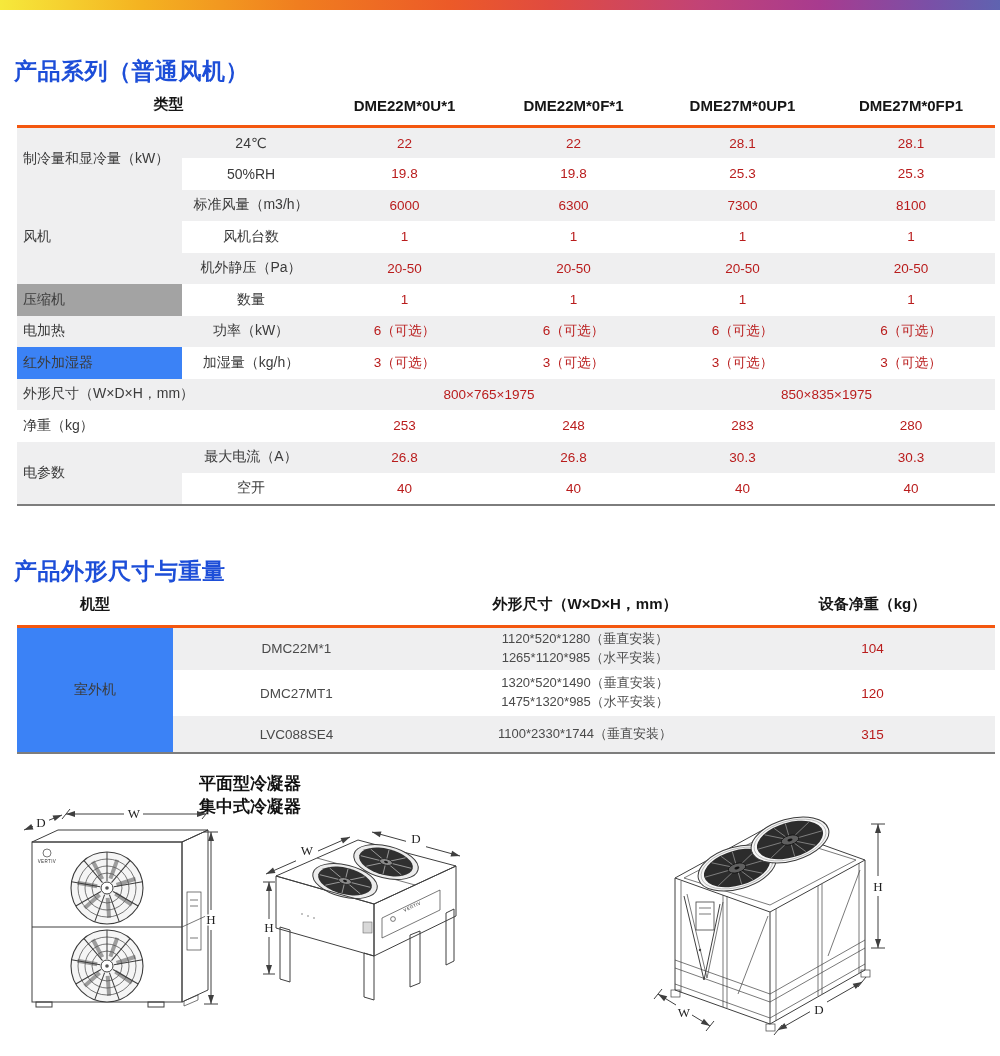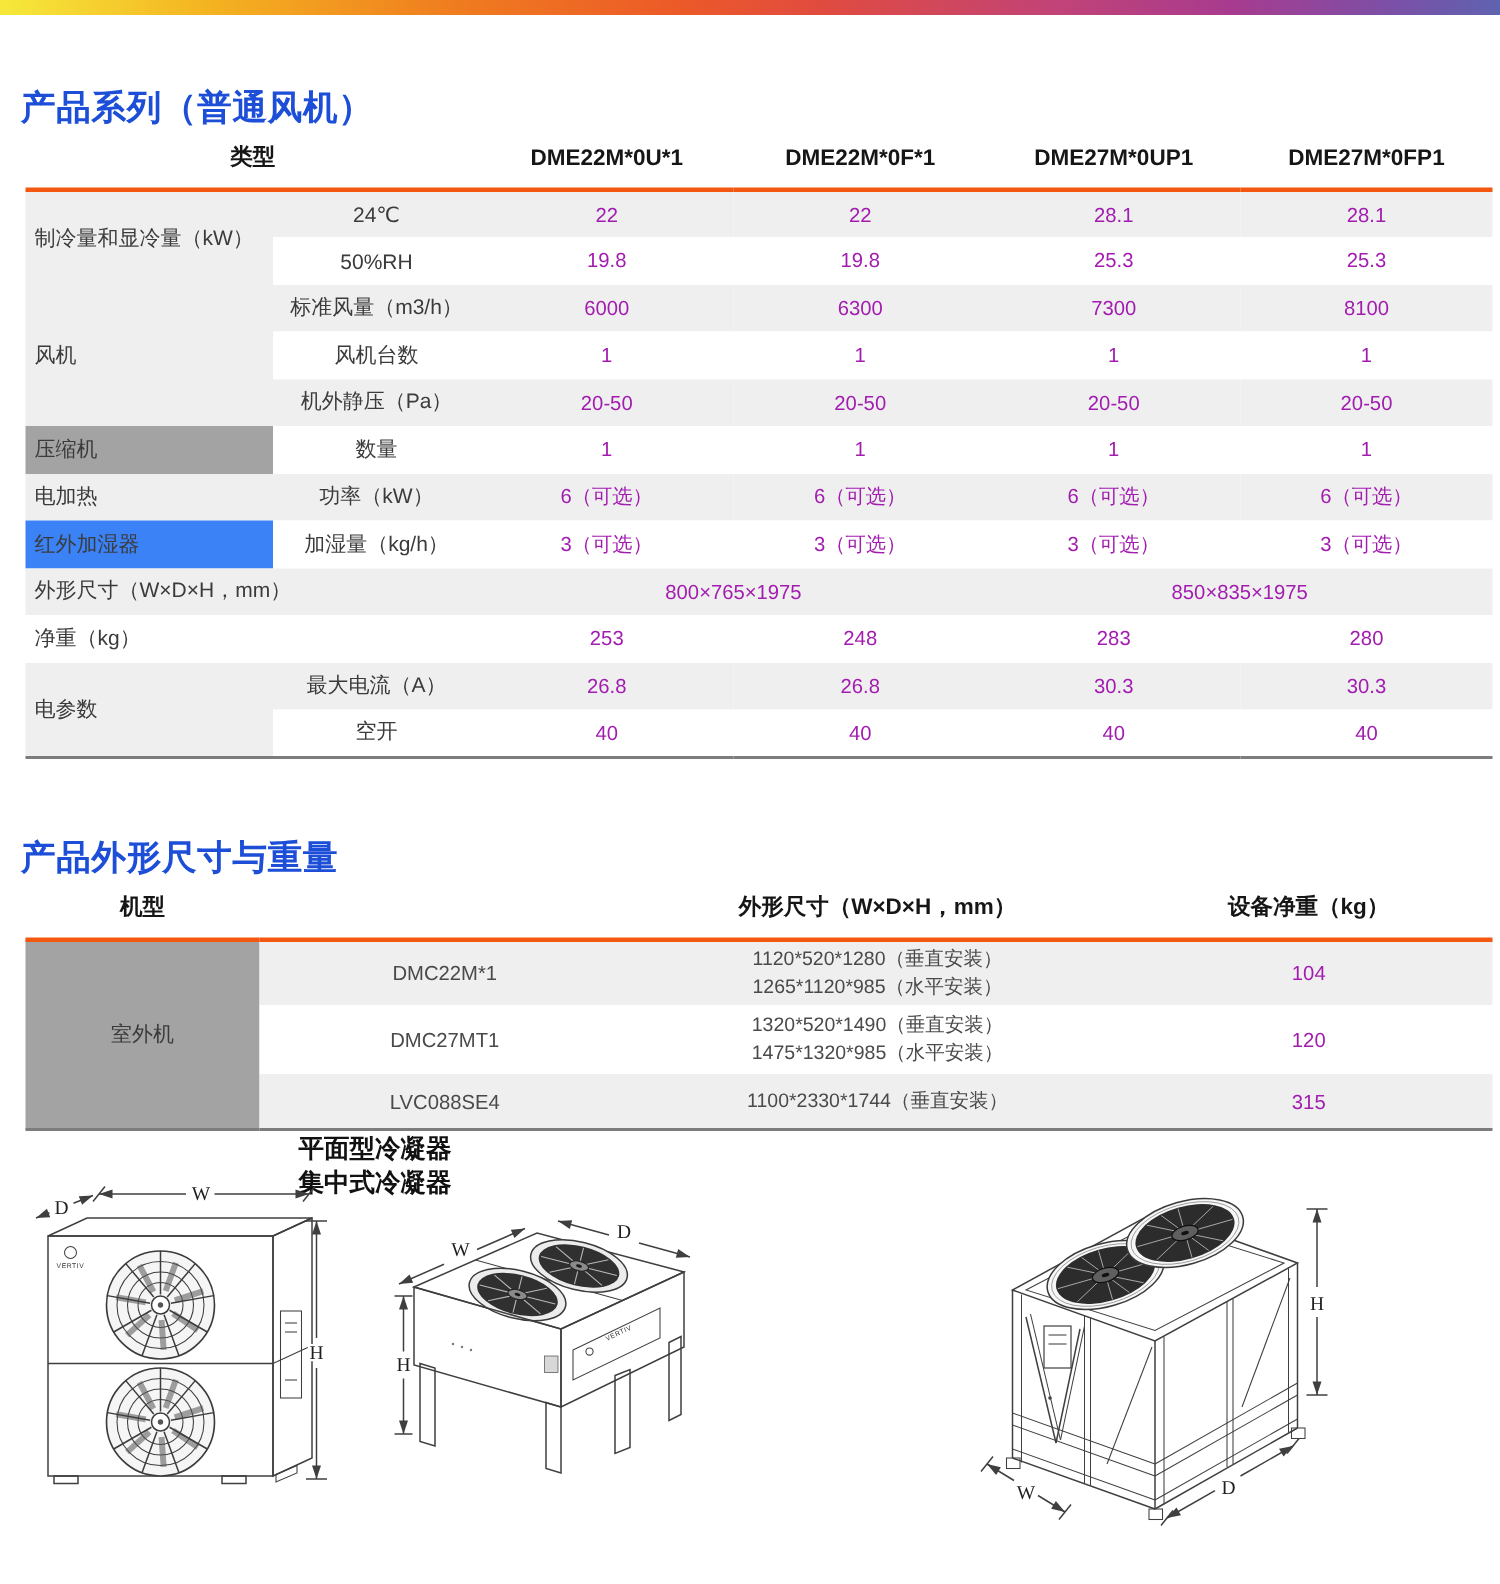--- a/index.html
+++ b/index.html
@@ -29,27 +29,27 @@
     font-size:15px; font-weight:700; color:#161616;
     padding:0 0 11px 0; vertical-align:bottom;
     border-bottom:3px solid #f4570f; text-align:center;margin-top:20px;
   }
   td { padding:0; font-size:13.5px; text-align:center; vertical-align:middle; }
   .t1 td { height:31.5px; }
   tr.g td { background:#efeff0; }
   tr.w td { background:#ffffff; }
   .t1 td.grp { background:#efeff0; text-align:left; padding-left:6px; color:#3b3b3b; font-size:14px; }
   td.sub { color:#3b3b3b; font-size:14px;margin-top:24px; }
-  td.val { color:#a21caf; }
+  td.val { color:#b91c1c; }
   td.wide { text-align:left; padding-left:6px; color:#3b3b3b; font-size:14px; }
-  .t2 td.grp { background:#a3a3a3; color:#3b3b3b; font-size:14px; }
+  .t2 td.grp { background:#3b82f6; color:#3b3b3b; font-size:14px; }
   .t2 .dims { font-size:13px; line-height:1.45; color:#4a4a4a; }
   .t2 .model { color:#4a4a4a; }
 
-  .draw-labels { height:26px; }
+  .draw-labels { margin-top:18px; height:26px; }
   .draw-labels > div { display:inline-block; width:500px; text-align:center;
     font-size:17px; font-weight:700; color:#111; vertical-align:top; }
   .drawings { position:relative; height:254px; }
   .drawings svg { position:absolute; }
   #svg-flat   { left:22px;  top:4px;  }
   #svg-table  { left:260px; top:26px; }
   #svg-frame  { left:640px; top:0px;  }
   .ln  { stroke:#3f3f3f; stroke-width:1; fill:none; }
   .lnt { stroke:#3f3f3f; stroke-width:0.7; fill:none; }
   .dim { stroke:#3f3f3f; stroke-width:1; fill:none; }

